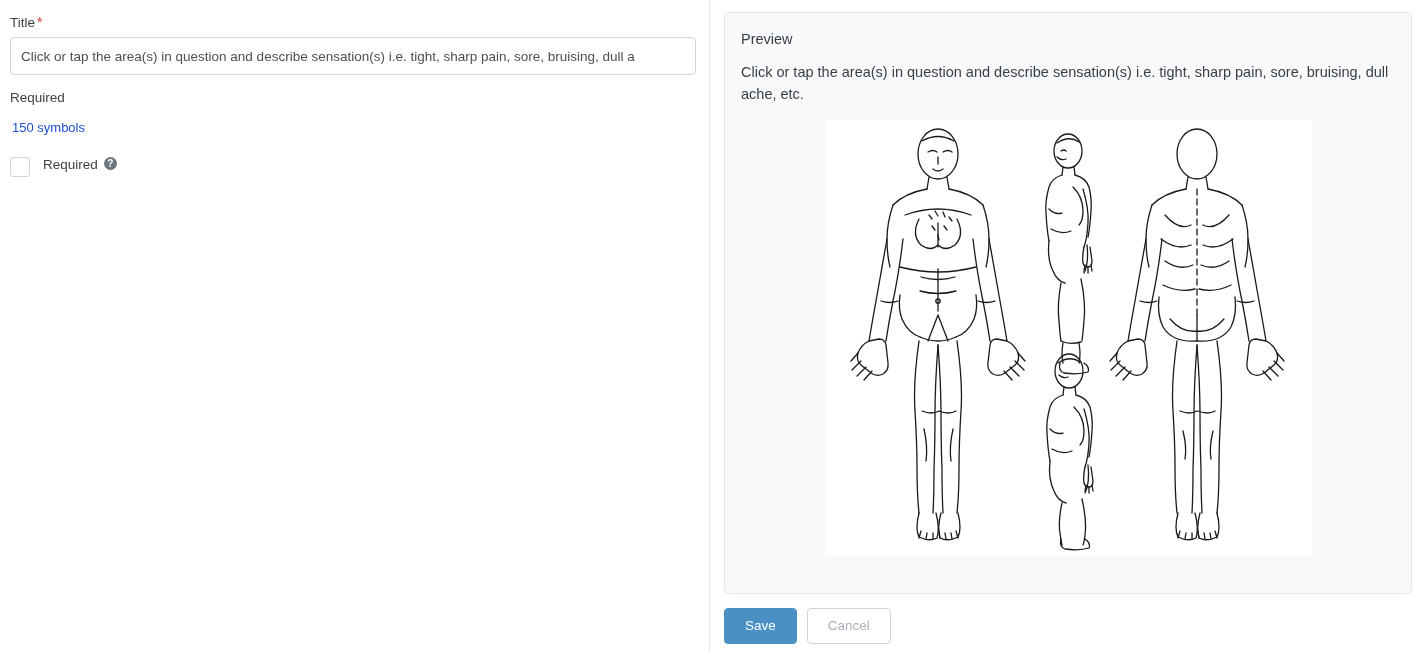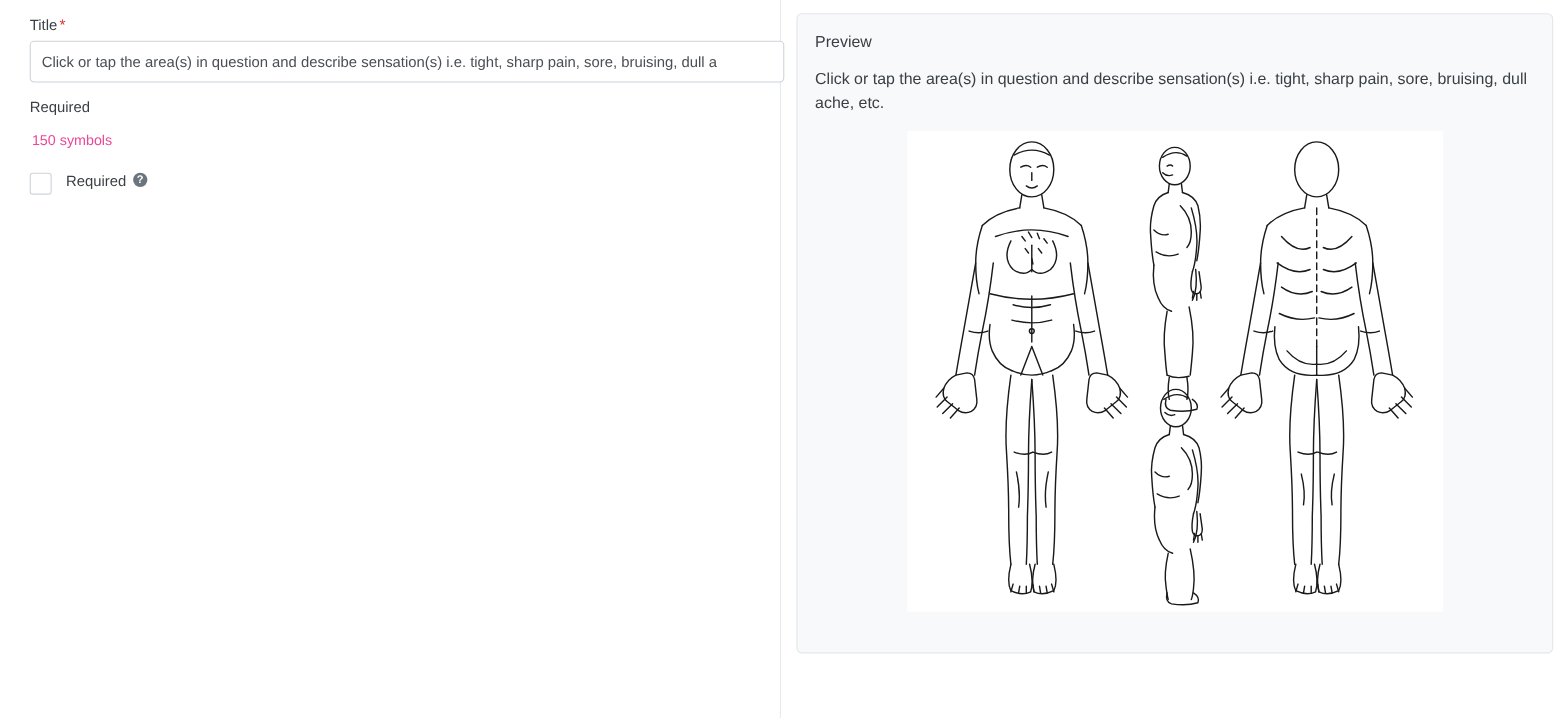--- a/index.html
+++ b/index.html
@@ -15,21 +15,21 @@
     position: relative;
     width: 1421px;
     height: 653px;
     display: flex;
   }
 
   
   .form-panel {
     width: 710px;
     height: 653px;
-    padding: 14px 14px 0 27px;
+    padding: 14px 14px 0 10px;
     border-right: 1px solid #e6e9ed;
     background: #ffffff;
   }
   .field-label {
     font-size: 13.5px;
     color: #3a3f44;
     margin: 0 0 6px 0;
     line-height: 17px;
   }
   .req-star {
@@ -48,21 +48,21 @@
     border: 1px solid #ced4da;
     border-radius: 4px;
     background: #fff;
     outline: none;
   }
   .text-input::placeholder { color: #9aa1a9; }
   .field-block { margin-bottom: 14px; }
   .field-block.tight { margin-bottom: 10px; }
   .helper-text {
     font-size: 13px;
-    color: #ec4899;
+    color: #1d4ed8;
     margin: 8px 0 0 2px;
   }
   .checkbox-row {
     display: flex;
     align-items: flex-start;
     margin-top: 22px;
   }
   .checkbox {
     width: 20px;
     height: 20px;
@@ -320,15 +320,19 @@
           <path d="M355 292 q10 4 17 0 M373 292 q10 4 17 0"></path>
           <path d="M358 312 q4 16 2 28 M388 312 q-4 16 -2 28"></path>
 
           <path d="M353 394 q-4 16 0 24 q10 5 18 1 q3 -10 -1 -25"></path>
           <path d="M392 394 q4 16 0 24 q-10 5 -18 1 q-3 -10 1 -25"></path>
           <path d="M355 412 l-2 7 M361 414 l-1 6 M367 414 l0 6 M373 412 l1 7 M379 414 l1 6 M385 414 l1 6 M390 412 l2 7"></path>
         </g>
       </svg>
     </div>
 
+    <div class="btn-row">
+      <button class="btn btn-save">Save</button>
+      <button class="btn btn-cancel">Cancel</button>
+    </div>
   </div>
 
 </div>
 
 </body></html>

